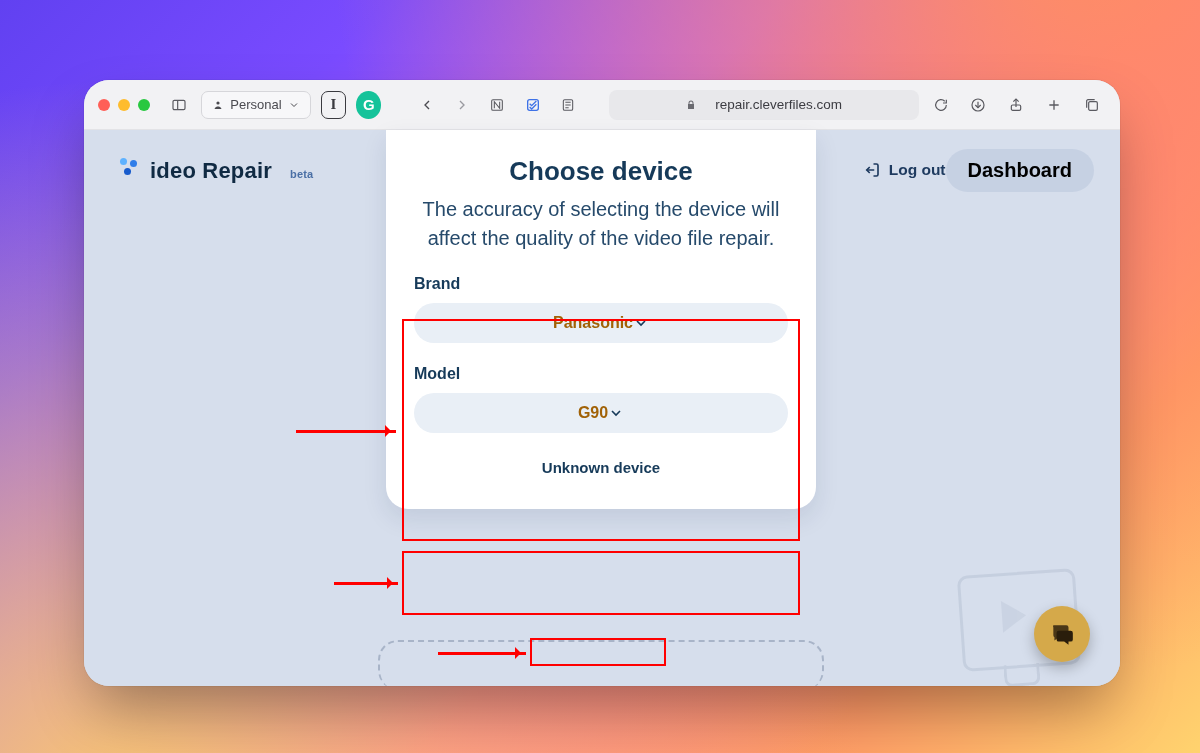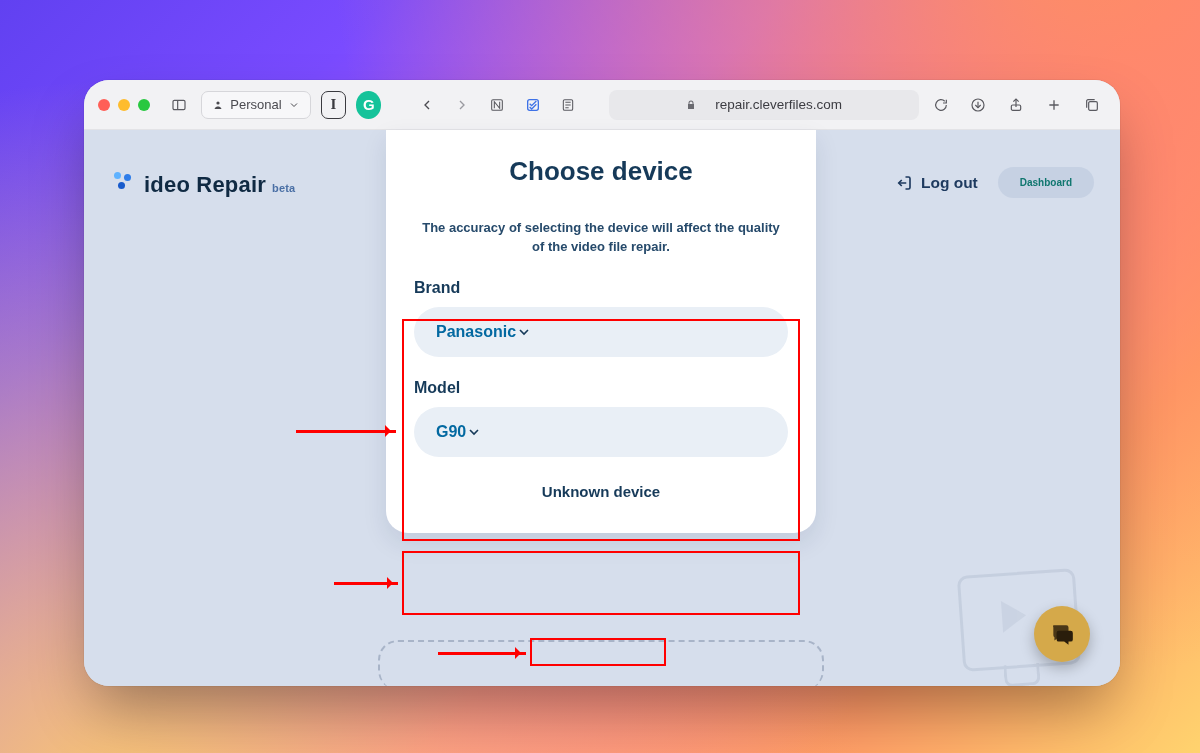--- a/index.html
+++ b/index.html
@@ -81,63 +81,63 @@
 
   
   .page {
     position:relative;
     width:100%; height:556px;
     background:#d6deec;
   }
 
   
   .app-header {
-    position:absolute; top:12px; left:2px; right:0;
+    position:absolute; top:12px; left:8px; right:0;
     height:56px;
-    display:flex; align-items:flex-end;
+    display:flex; align-items:center;
     padding: 0 26px;
   }
   .logo { display:flex; align-items:baseline; gap:2px; color:#102a43; font-weight:800; font-size:22px; letter-spacing: .2px;}
   .logo .mark { position:relative; width:28px; height:22px; display:inline-block; margin-right:2px; transform:translateY(2px);}
   .logo .mark span{ position:absolute; width:7px; height:7px; border-radius:50%; }
   .logo .mark .c1{ background:#5fb2ff; left:2px; top:0;}
   .logo .mark .c2{ background:#2f7de9; left:12px; top:2px;}
   .logo .mark .c3{ background:#185bcc; left:6px; top:10px;}
-  .logo sup { font-size:11px; color:#4a6fa5; font-weight:700; margin-left:4px;}
-
-  .hdr-right { margin-left:auto; display:flex; align-items:center; gap:20px; }
+  .logo sup { font-size:11px; color:#4a6fa5; font-weight:700; margin-left:16px;}
+
+  .hdr-right { margin-left:auto; display:flex; align-items:center; }
   .logout { display:flex; align-items:center; gap:8px; color:#1e3a5f; font-weight:700; font-size:15.5px; }
   .logout svg{ width:18px;height:18px; }
   .dash-btn {
-    background:#c6d1e3; color:#0f766e; font-weight:700;
-    padding:10px 22px; border-radius:22px; font-size:10px;
+    background:#c6d1e3; color:#000000; font-weight:700;
+    padding:10px 22px; border-radius:22px; font-size:20px;
   }
 
   
   .card {
     position:absolute;
     left:302px; top:0;
     width:430px;
     background:#ffffff;
     border-radius: 0 0 22px 22px;
     padding: 26px 24px 32px;
     text-align:center;
     box-shadow: 0 10px 24px rgba(20,40,80,0.10);
   }
   .card h1 { font-size:26px; font-weight:800; color:#163a59; }
-  .card .note { margin-top:32px; font-size:13px; font-weight:700; color:#264a6b; line-height:1.45; padding:0 8px;}
+  .card .note { margin-top:8px; font-size:20px; font-weight:400; color:#264a6b; line-height:1.45; padding:0 8px;}
 
   .field-wrap { margin-top:22px; text-align:left; padding:0 4px;}
   .field-label { font-size:16px; font-weight:800; color:#163a59; margin-bottom:10px; }
   .select {
     background:#e9eff6; border-radius:26px;
-    height:50px;
-    display:flex; align-items:center; justify-content:flex-start;
+    height:40px;
+    display:flex; align-items:center; justify-content:center;
     padding:0 22px;
-    color:#0369a1; font-weight:700; font-size:16px;
+    color:#a16207; font-weight:700; font-size:16px;
   }
   .select svg{ width:16px;height:16px; color:#163a59;}
 
   .repair-btn {
     margin-top:28px;
     background:#f1c233;
     height:54px; border-radius:28px;
     display:flex; align-items:center; justify-content:center;
     font-size:18px; font-weight:800; color:#6b1e1e;
   }

